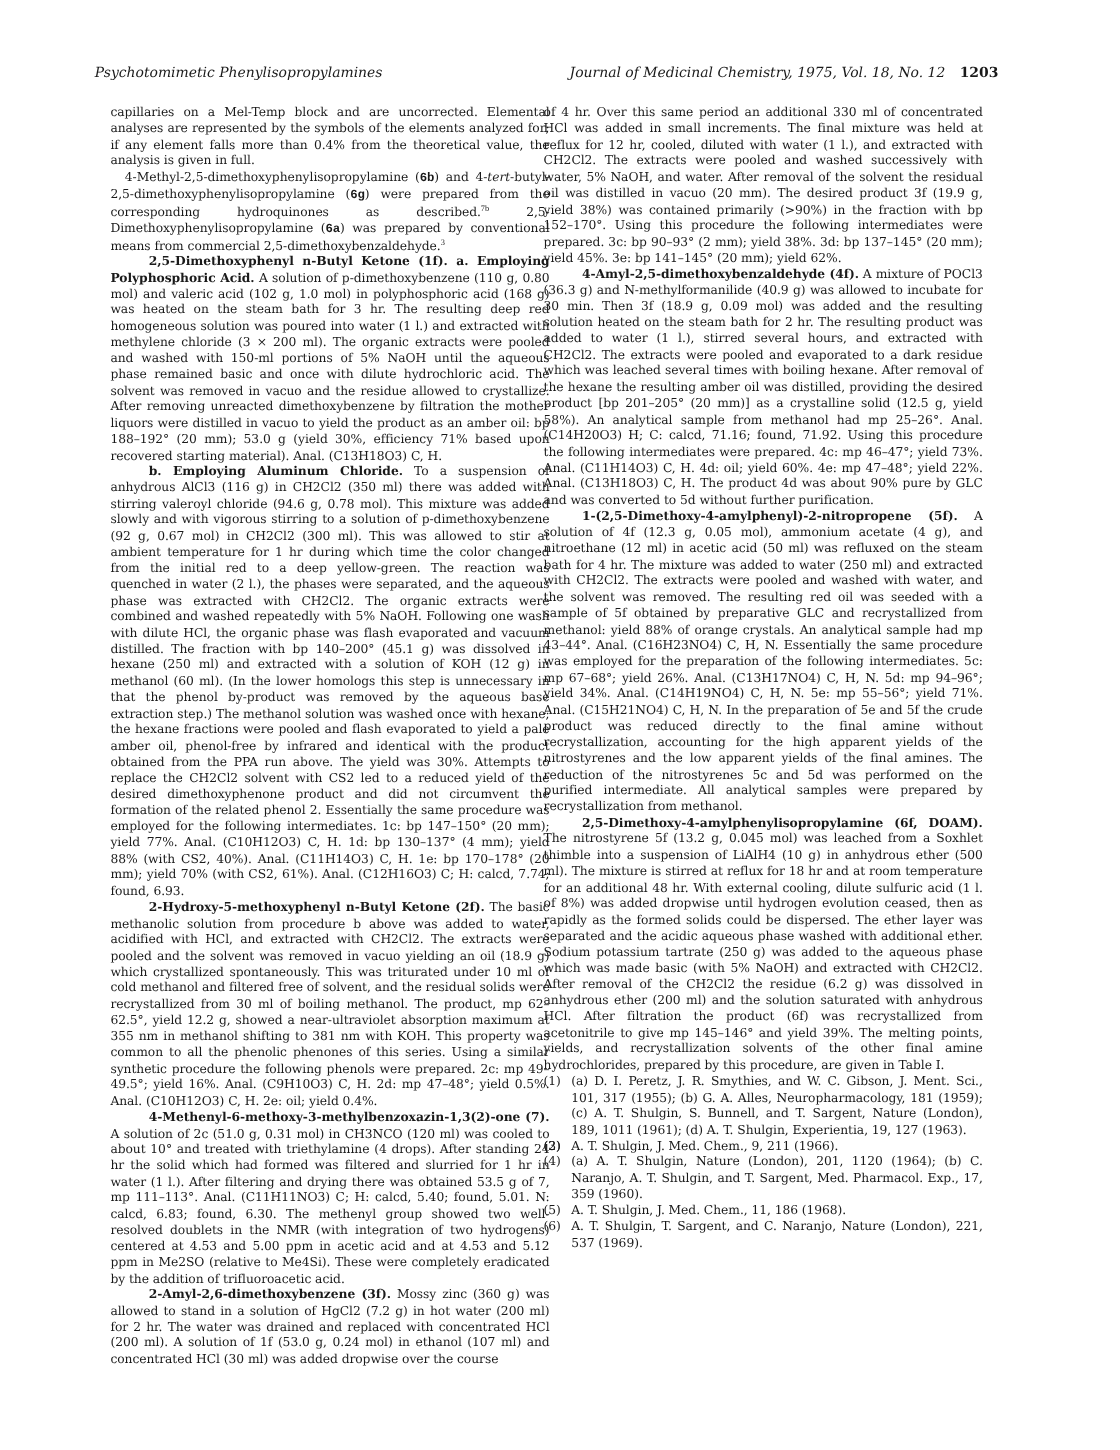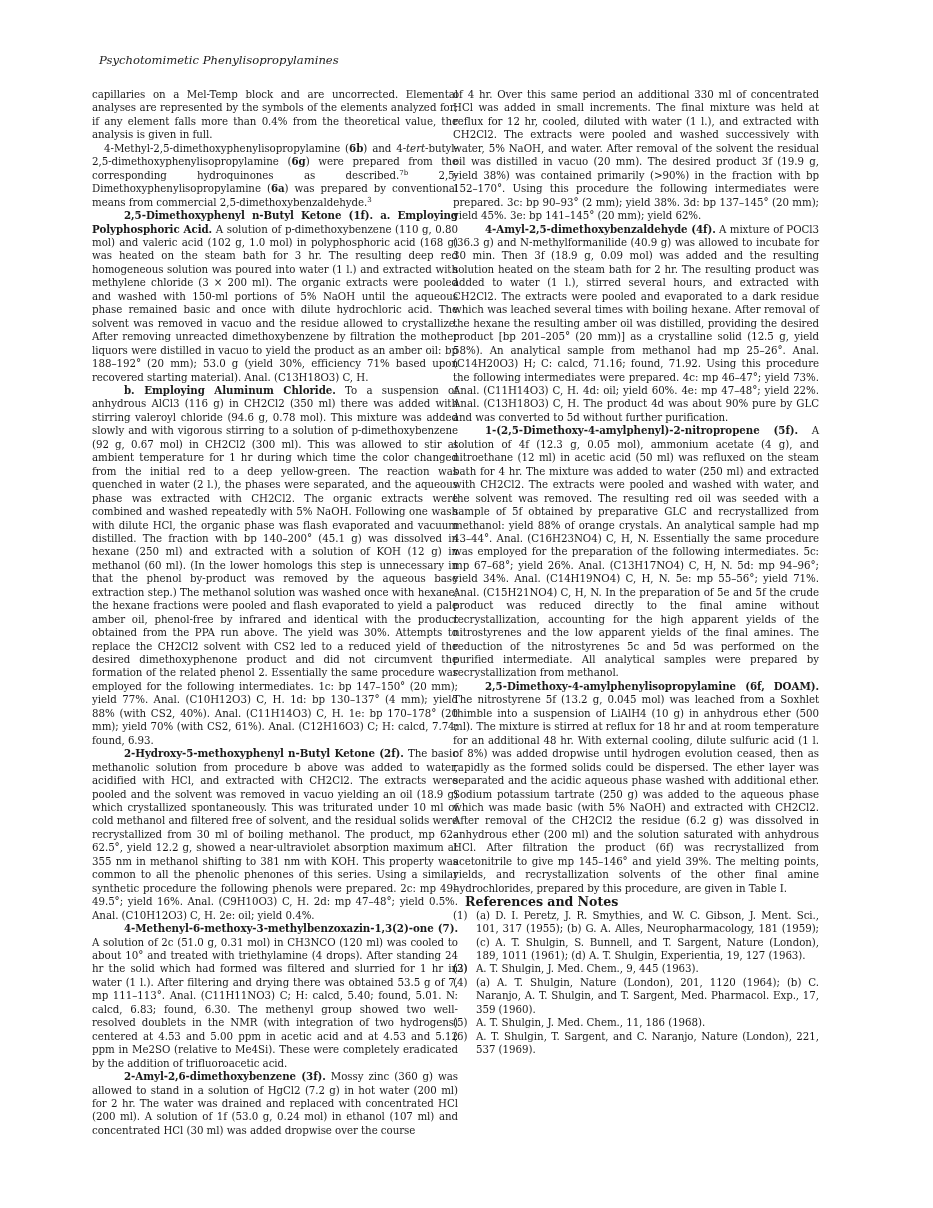--- a/index.html
+++ b/index.html
@@ -2,72 +2,72 @@
 <html><head>
 <meta charset="utf-8">
 <style>
   html, body { margin: 0; padding: 0; background: #ffffff; }
   body {
     width: 933px; height: 1208px; position: relative; overflow: hidden;
     font-family: "DejaVu Serif", "Liberation Serif", serif;
     color: #1a1a1a;
   }
   .running-head {
-    position: absolute; top: 53px; left: 96px; width: 756px; height: 16px;
+    position: absolute; top: 53px; left: 76px; width: 756px; height: 16px;
     font-size: 11.6px; font-style: italic;
   }
   .running-head .rh-left { position: absolute; left: 3px; top: 0; }
   .running-head .rh-right { position: absolute; right: 0; top: 0; }
   .running-head .page-no { font-style: normal; font-weight: bold; margin-left: 12px; }
 
   .col {
     position: absolute; top: 88px; width: 366px;
     font-size: 10.25px; line-height: 13.45px;
     text-align: justify; hyphens: manual; letter-spacing: -0.05px;
   }
   .col-left { left: 92px; }
   .col-right { left: 453px; }
   .col p { margin: 0; text-indent: 12px; }
   .col p.noindent { text-indent: 0; }
   .hd { font-weight: bold; margin-left: 20px; }
   .it { font-style: italic; }
-  .b { font-weight: bold; }
-  sup { font-size: 7px; line-height: 0; vertical-align: 4px; }
+  .b { font-weight: bold; font-family: Liberation Mono, monospace; }
+  sup { font-size: 7px; line-height: 0; vertical-align: 4px; font-family: Liberation Serif, serif; }
 
   .refs-title {
     font-weight: bold; font-size: 12.6px; margin: 14px 0 10px 0; text-indent: 0;
   }
   .ref { position: relative; padding-left: 23px; text-indent: 0 !important; }
   .ref .ref-num { position: absolute; left: 0; top: 0; }
 </style>
 </head>
 <body>
 
 <div class="running-head">
   <span class="rh-left">Psychotomimetic Phenylisopropylamines</span>
+  <span class="rh-right"><span>Journal of Medicinal Chemistry, 1975, Vol. 18, No. 12</span><span class="page-no">1203</span></span>
 </div>
 
 <div class="col col-left">
   <p class="noindent">capillaries on a Mel-Temp block and are uncorrected. Elemental analyses are represented by the symbols of the elements analyzed for; if any element falls more than 0.4% from the theoretical value, the analysis is given in full.</p>
   <p><span>4-Methyl-2,5-dimethoxyphenylisopropylamine (</span><span class="b">6b</span><span>) and 4-</span><span class="it">tert</span><span>-butyl-2,5-dimethoxyphenylisopropylamine (</span><span class="b">6g</span><span>) were prepared from the corresponding hydroquinones as described.</span><sup>7b</sup><span> 2,5-Dimethoxyphenylisopropylamine (</span><span class="b">6a</span><span>) was prepared by conventional means from commercial 2,5-dimethoxybenzaldehyde.</span><sup>3</sup></p>
   <p><span class="hd">2,5-Dimethoxyphenyl n-Butyl Ketone (1f). a. Employing Polyphosphoric Acid.</span><span> A solution of p-dimethoxybenzene (110 g, 0.80 mol) and valeric acid (102 g, 1.0 mol) in polyphosphoric acid (168 g) was heated on the steam bath for 3 hr. The resulting deep red homogeneous solution was poured into water (1 l.) and extracted with methylene chloride (3 × 200 ml). The organic extracts were pooled and washed with 150-ml portions of 5% NaOH until the aqueous phase remained basic and once with dilute hydrochloric acid. The solvent was removed in vacuo and the residue allowed to crystallize. After removing unreacted dimethoxybenzene by filtration the mother liquors were distilled in vacuo to yield the product as an amber oil: bp 188–192° (20 mm); 53.0 g (yield 30%, efficiency 71% based upon recovered starting material). Anal. (C13H18O3) C, H.</span></p>
   <p><span class="hd">b. Employing Aluminum Chloride.</span><span> To a suspension of anhydrous AlCl3 (116 g) in CH2Cl2 (350 ml) there was added with stirring valeroyl chloride (94.6 g, 0.78 mol). This mixture was added slowly and with vigorous stirring to a solution of p-dimethoxybenzene (92 g, 0.67 mol) in CH2Cl2 (300 ml). This was allowed to stir at ambient temperature for 1 hr during which time the color changed from the initial red to a deep yellow-green. The reaction was quenched in water (2 l.), the phases were separated, and the aqueous phase was extracted with CH2Cl2. The organic extracts were combined and washed repeatedly with 5% NaOH. Following one wash with dilute HCl, the organic phase was flash evaporated and vacuum distilled. The fraction with bp 140–200° (45.1 g) was dissolved in hexane (250 ml) and extracted with a solution of KOH (12 g) in methanol (60 ml). (In the lower homologs this step is unnecessary in that the phenol by-product was removed by the aqueous base extraction step.) The methanol solution was washed once with hexane; the hexane fractions were pooled and flash evaporated to yield a pale amber oil, phenol-free by infrared and identical with the product obtained from the PPA run above. The yield was 30%. Attempts to replace the CH2Cl2 solvent with CS2 led to a reduced yield of the desired dimethoxyphenone product and did not circumvent the formation of the related phenol 2. Essentially the same procedure was employed for the following intermediates. 1c: bp 147–150° (20 mm); yield 77%. Anal. (C10H12O3) C, H. 1d: bp 130–137° (4 mm); yield 88% (with CS2, 40%). Anal. (C11H14O3) C, H. 1e: bp 170–178° (20 mm); yield 70% (with CS2, 61%). Anal. (C12H16O3) C; H: calcd, 7.74; found, 6.93.</span></p>
   <p><span class="hd">2-Hydroxy-5-methoxyphenyl n-Butyl Ketone (2f).</span><span> The basic methanolic solution from procedure b above was added to water, acidified with HCl, and extracted with CH2Cl2. The extracts were pooled and the solvent was removed in vacuo yielding an oil (18.9 g) which crystallized spontaneously. This was triturated under 10 ml of cold methanol and filtered free of solvent, and the residual solids were recrystallized from 30 ml of boiling methanol. The product, mp 62–62.5°, yield 12.2 g, showed a near-ultraviolet absorption maximum at 355 nm in methanol shifting to 381 nm with KOH. This property was common to all the phenolic phenones of this series. Using a similar synthetic procedure the following phenols were prepared. 2c: mp 49–49.5°; yield 16%. Anal. (C9H10O3) C, H. 2d: mp 47–48°; yield 0.5%. Anal. (C10H12O3) C, H. 2e: oil; yield 0.4%.</span></p>
   <p><span class="hd">4-Methenyl-6-methoxy-3-methylbenzoxazin-1,3(2)-one (7).</span><span> A solution of 2c (51.0 g, 0.31 mol) in CH3NCO (120 ml) was cooled to about 10° and treated with triethylamine (4 drops). After standing 24 hr the solid which had formed was filtered and slurried for 1 hr in water (1 l.). After filtering and drying there was obtained 53.5 g of 7, mp 111–113°. Anal. (C11H11NO3) C; H: calcd, 5.40; found, 5.01. N: calcd, 6.83; found, 6.30. The methenyl group showed two well-resolved doublets in the NMR (with integration of two hydrogens) centered at 4.53 and 5.00 ppm in acetic acid and at 4.53 and 5.12 ppm in Me2SO (relative to Me4Si). These were completely eradicated by the addition of trifluoroacetic acid.</span></p>
   <p><span class="hd">2-Amyl-2,6-dimethoxybenzene (3f).</span><span> Mossy zinc (360 g) was allowed to stand in a solution of HgCl2 (7.2 g) in hot water (200 ml) for 2 hr. The water was drained and replaced with concentrated HCl (200 ml). A solution of 1f (53.0 g, 0.24 mol) in ethanol (107 ml) and concentrated HCl (30 ml) was added dropwise over the course</span></p>
 </div>
 
 <div class="col col-right">
   <p class="noindent">of 4 hr. Over this same period an additional 330 ml of concentrated HCl was added in small increments. The final mixture was held at reflux for 12 hr, cooled, diluted with water (1 l.), and extracted with CH2Cl2. The extracts were pooled and washed successively with water, 5% NaOH, and water. After removal of the solvent the residual oil was distilled in vacuo (20 mm). The desired product 3f (19.9 g, yield 38%) was contained primarily (&gt;90%) in the fraction with bp 152–170°. Using this procedure the following intermediates were prepared. 3c: bp 90–93° (2 mm); yield 38%. 3d: bp 137–145° (20 mm); yield 45%. 3e: bp 141–145° (20 mm); yield 62%.</p>
   <p><span class="hd">4-Amyl-2,5-dimethoxybenzaldehyde (4f).</span><span> A mixture of POCl3 (36.3 g) and N-methylformanilide (40.9 g) was allowed to incubate for 30 min. Then 3f (18.9 g, 0.09 mol) was added and the resulting solution heated on the steam bath for 2 hr. The resulting product was added to water (1 l.), stirred several hours, and extracted with CH2Cl2. The extracts were pooled and evaporated to a dark residue which was leached several times with boiling hexane. After removal of the hexane the resulting amber oil was distilled, providing the desired product [bp 201–205° (20 mm)] as a crystalline solid (12.5 g, yield 58%). An analytical sample from methanol had mp 25–26°. Anal. (C14H20O3) H; C: calcd, 71.16; found, 71.92. Using this procedure the following intermediates were prepared. 4c: mp 46–47°; yield 73%. Anal. (C11H14O3) C, H. 4d: oil; yield 60%. 4e: mp 47–48°; yield 22%. Anal. (C13H18O3) C, H. The product 4d was about 90% pure by GLC and was converted to 5d without further purification.</span></p>
   <p><span class="hd">1-(2,5-Dimethoxy-4-amylphenyl)-2-nitropropene (5f).</span><span> A solution of 4f (12.3 g, 0.05 mol), ammonium acetate (4 g), and nitroethane (12 ml) in acetic acid (50 ml) was refluxed on the steam bath for 4 hr. The mixture was added to water (250 ml) and extracted with CH2Cl2. The extracts were pooled and washed with water, and the solvent was removed. The resulting red oil was seeded with a sample of 5f obtained by preparative GLC and recrystallized from methanol: yield 88% of orange crystals. An analytical sample had mp 43–44°. Anal. (C16H23NO4) C, H, N. Essentially the same procedure was employed for the preparation of the following intermediates. 5c: mp 67–68°; yield 26%. Anal. (C13H17NO4) C, H, N. 5d: mp 94–96°; yield 34%. Anal. (C14H19NO4) C, H, N. 5e: mp 55–56°; yield 71%. Anal. (C15H21NO4) C, H, N. In the preparation of 5e and 5f the crude product was reduced directly to the final amine without recrystallization, accounting for the high apparent yields of the nitrostyrenes and the low apparent yields of the final amines. The reduction of the nitrostyrenes 5c and 5d was performed on the purified intermediate. All analytical samples were prepared by recrystallization from methanol.</span></p>
   <p><span class="hd">2,5-Dimethoxy-4-amylphenylisopropylamine (6f, DOAM).</span><span> The nitrostyrene 5f (13.2 g, 0.045 mol) was leached from a Soxhlet thimble into a suspension of LiAlH4 (10 g) in anhydrous ether (500 ml). The mixture is stirred at reflux for 18 hr and at room temperature for an additional 48 hr. With external cooling, dilute sulfuric acid (1 l. of 8%) was added dropwise until hydrogen evolution ceased, then as rapidly as the formed solids could be dispersed. The ether layer was separated and the acidic aqueous phase washed with additional ether. Sodium potassium tartrate (250 g) was added to the aqueous phase which was made basic (with 5% NaOH) and extracted with CH2Cl2. After removal of the CH2Cl2 the residue (6.2 g) was dissolved in anhydrous ether (200 ml) and the solution saturated with anhydrous HCl. After filtration the product (6f) was recrystallized from acetonitrile to give mp 145–146° and yield 39%. The melting points, yields, and recrystallization solvents of the other final amine hydrochlorides, prepared by this procedure, are given in Table I.</span></p>
 
-  <p class="refs-title">References and Notes</p>
   <div>
     <p class="ref"><span class="ref-num">(1)</span><span>(a) D. I. Peretz, J. R. Smythies, and W. C. Gibson, J. Ment. Sci., 101, 317 (1955); (b) G. A. Alles, Neuropharmacology, 181 (1959); (c) A. T. Shulgin, S. Bunnell, and T. Sargent, Nature (London), 189, 1011 (1961); (d) A. T. Shulgin, Experientia, 19, 127 (1963).</span></p>
     <p class="ref"><span class="ref-num">(2)</span></p>
-    <p class="ref"><span class="ref-num">(3)</span><span>A. T. Shulgin, J. Med. Chem., 9, 445 (1963).</span></p>
+    <p class="ref"><span class="ref-num">(3)</span><span>A. T. Shulgin, J. Med. Chem., 9, 211 (1966).</span></p>
     <p class="ref"><span class="ref-num">(4)</span><span>(a) A. T. Shulgin, Nature (London), 201, 1120 (1964); (b) C. Naranjo, A. T. Shulgin, and T. Sargent, Med. Pharmacol. Exp., 17, 359 (1960).</span></p>
     <p class="ref"><span class="ref-num">(5)</span><span>A. T. Shulgin, J. Med. Chem., 11, 186 (1968).</span></p>
     <p class="ref"><span class="ref-num">(6)</span><span>A. T. Shulgin, T. Sargent, and C. Naranjo, Nature (London), 221, 537 (1969).</span></p>
   </div>
 </div>
 
 </body></html>

